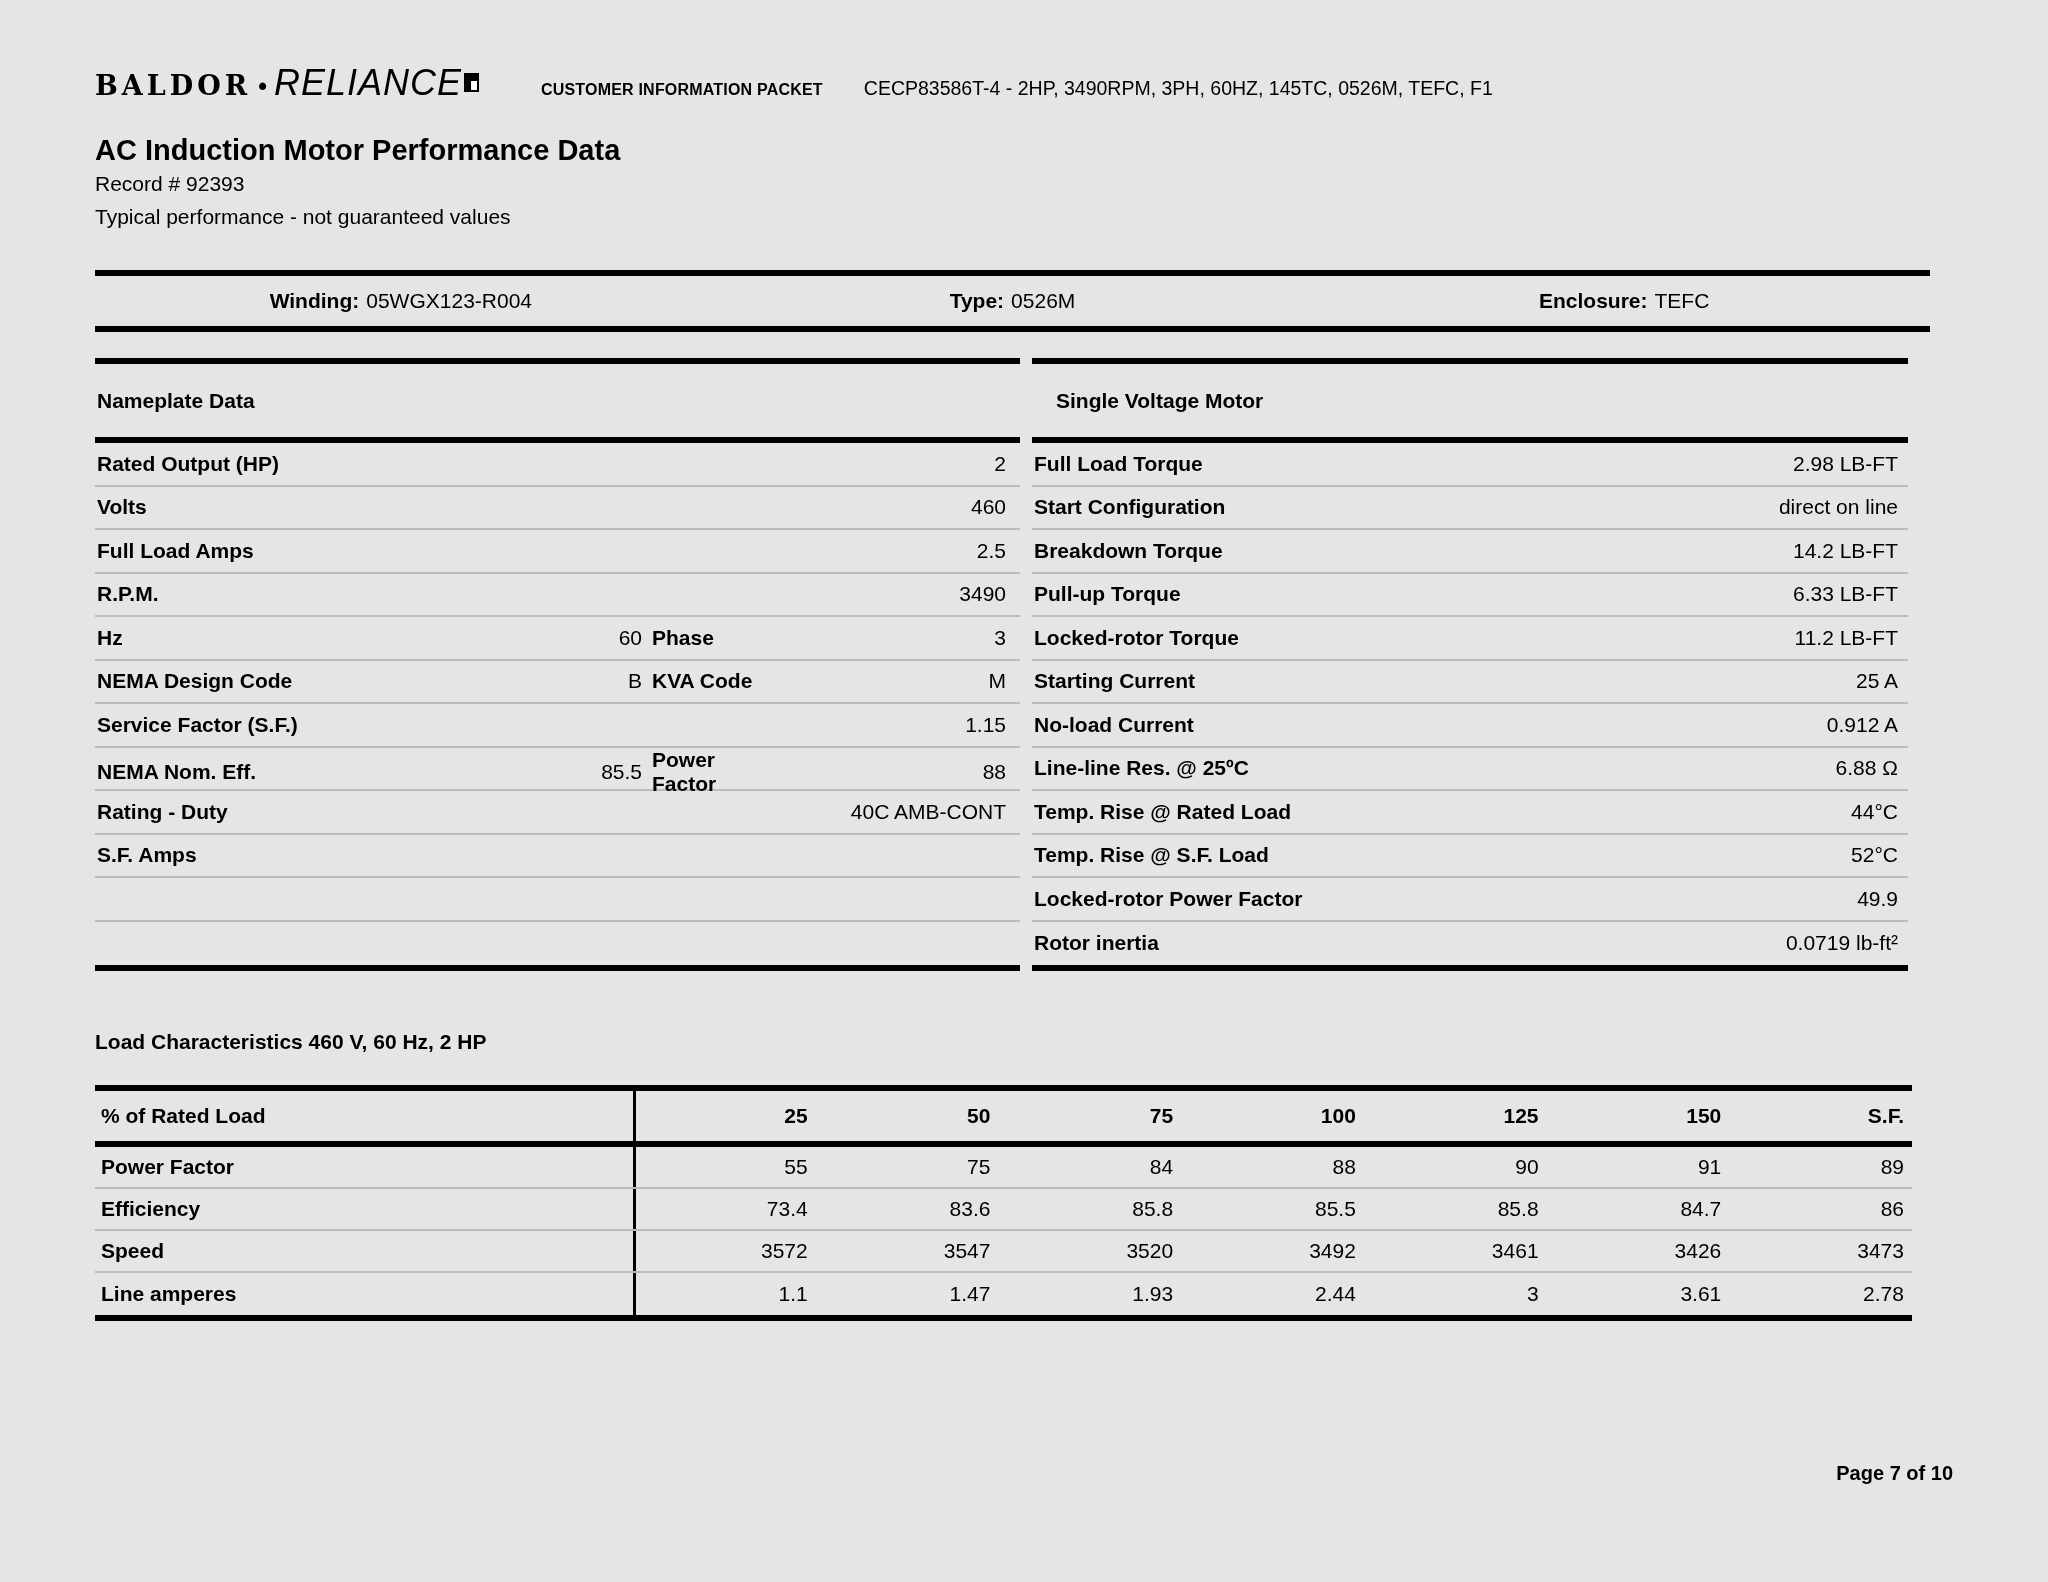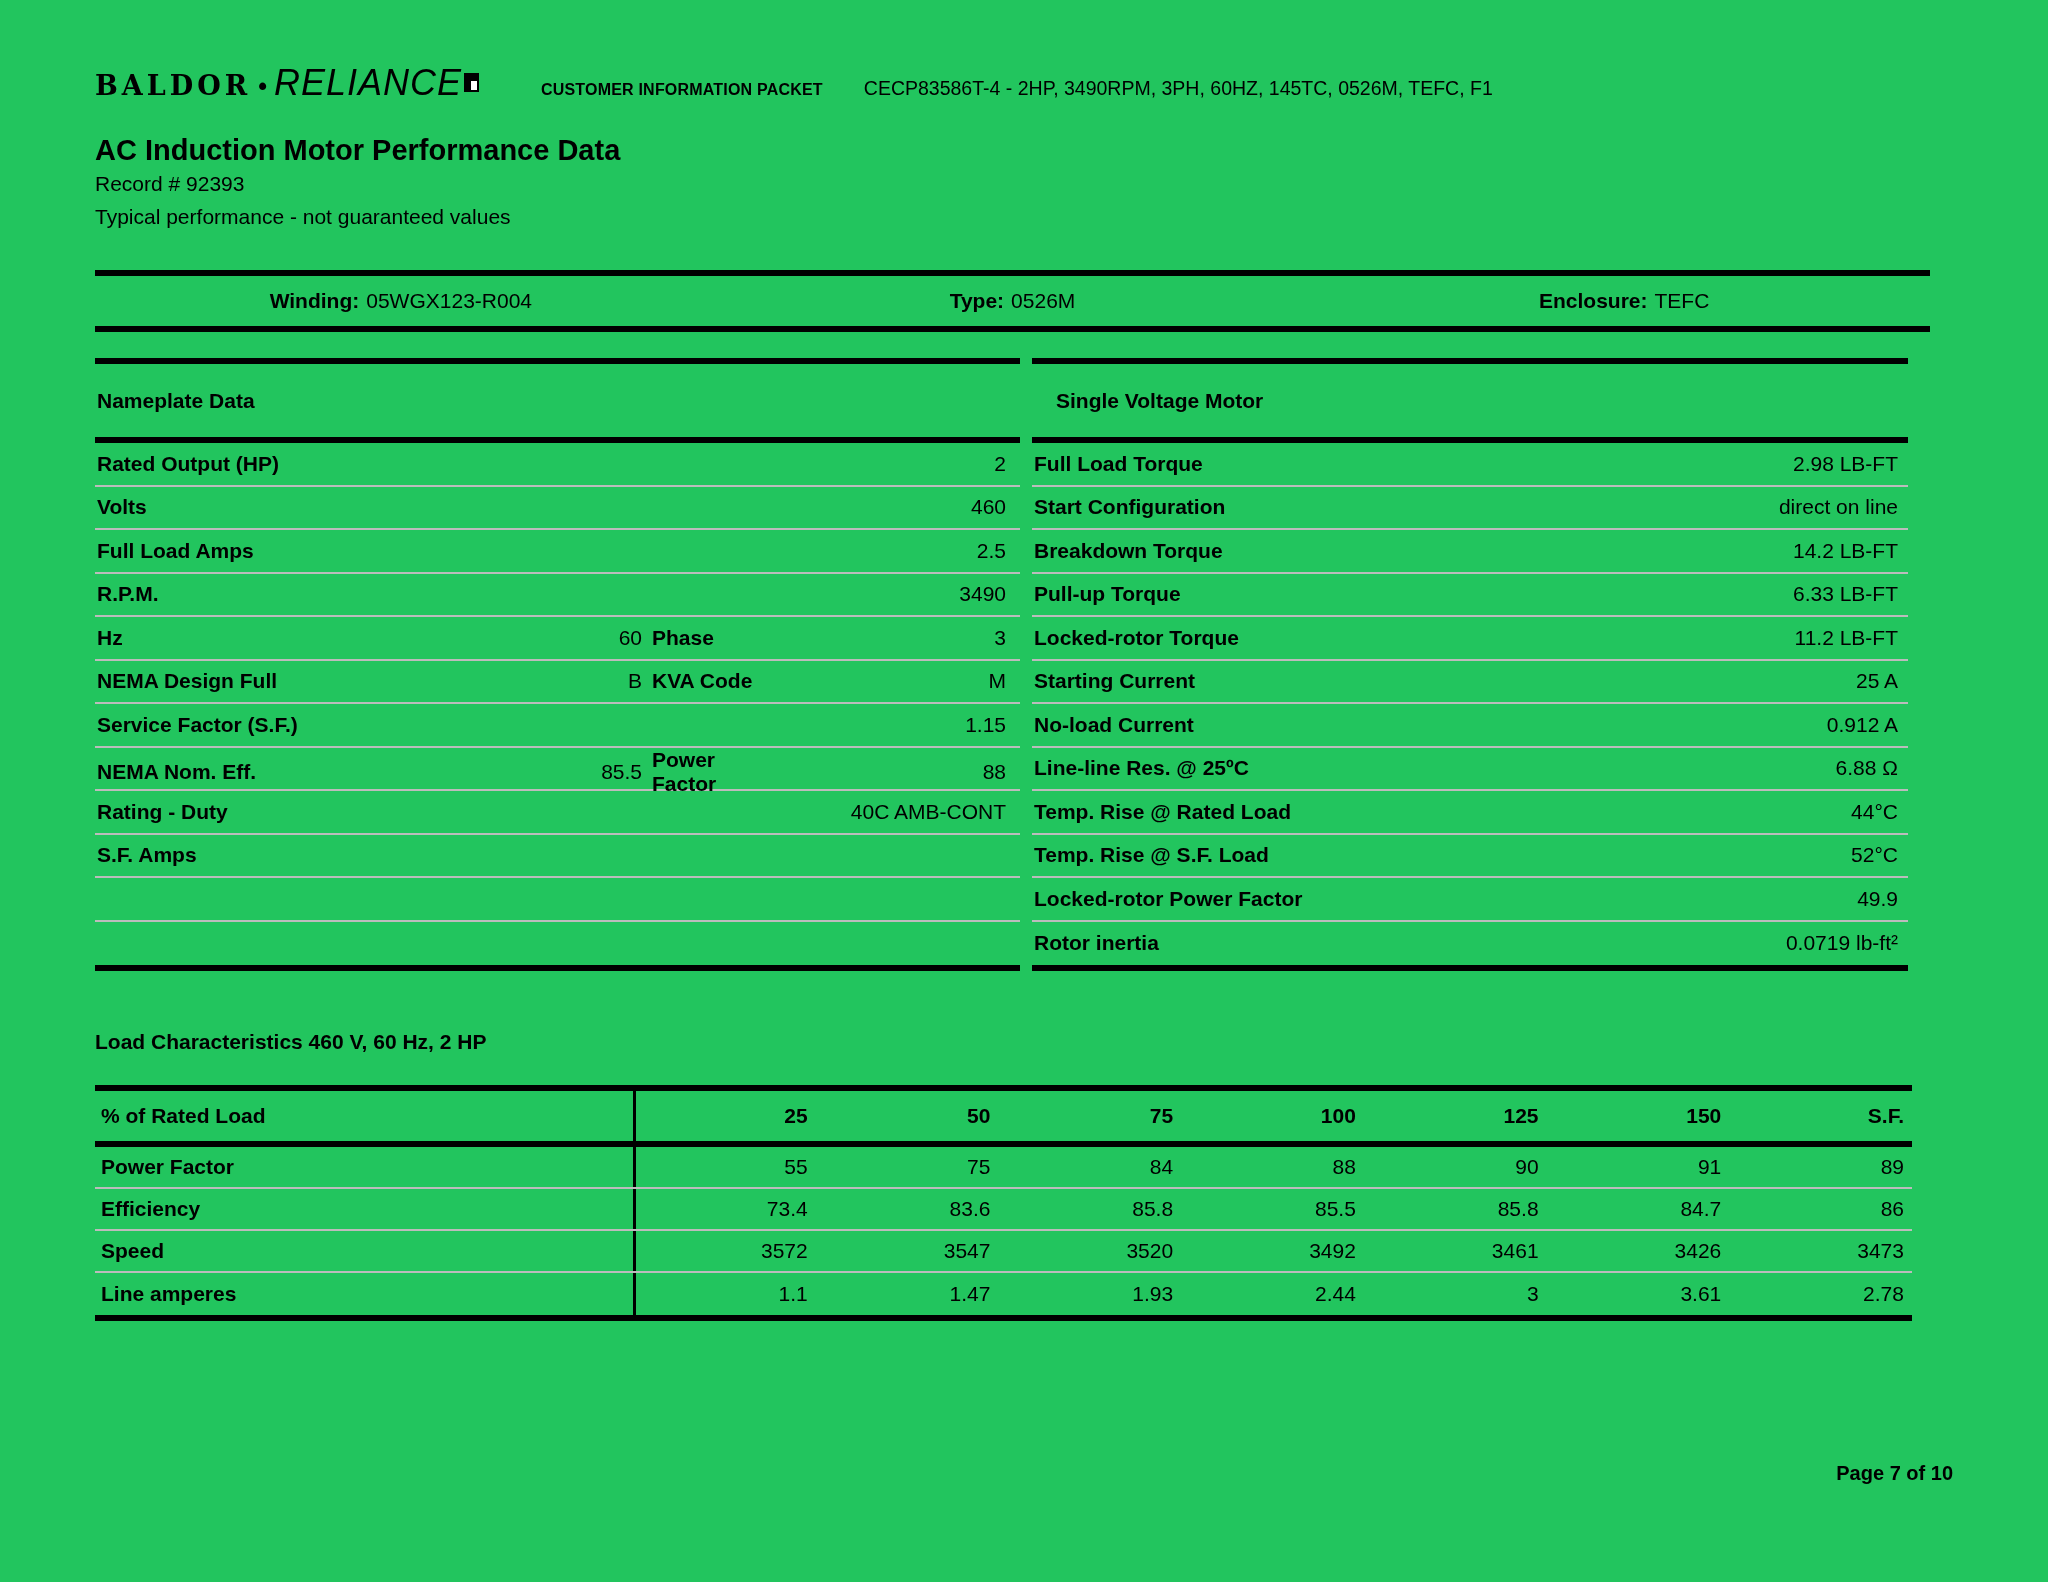--- a/index.html
+++ b/index.html
@@ -1,19 +1,19 @@
 <!DOCTYPE html>
 <html><head>
 <meta charset="utf-8">
 <style>
   html,body{margin:0;padding:0;background:#ffffff;}
   .page{
     position:relative;
     width:2048px;height:1582px;
-    background:#22c55e;
+    background:#e5e5e5;
     color:#000;
     font-family:"Liberation Sans", sans-serif;
     font-size:21px;
     overflow:hidden;
   }
   .b{font-weight:bold;}
 
   
   .hdr{position:absolute;top:62px;left:95px;right:95px;display:flex;align-items:baseline;white-space:nowrap;}
   .logo{display:flex;align-items:baseline;}
@@ -135,21 +135,21 @@
           <div class="np-midlabel"></div>
           <div class="np-val">3490</div>
         </div>
       <div class="np-row">
           <div class="np-label">Hz</div>
           <div class="np-midval">60</div>
           <div class="np-midlabel">Phase</div>
           <div class="np-val">3</div>
         </div>
       <div class="np-row">
-          <div class="np-label">NEMA Design Full</div>
+          <div class="np-label">NEMA Design Code</div>
           <div class="np-midval">B</div>
           <div class="np-midlabel">KVA Code</div>
           <div class="np-val">M</div>
         </div>
       <div class="np-row">
           <div class="np-label">Service Factor (S.F.)</div>
           <div class="np-midval"></div>
           <div class="np-midlabel"></div>
           <div class="np-val">1.15</div>
         </div>

